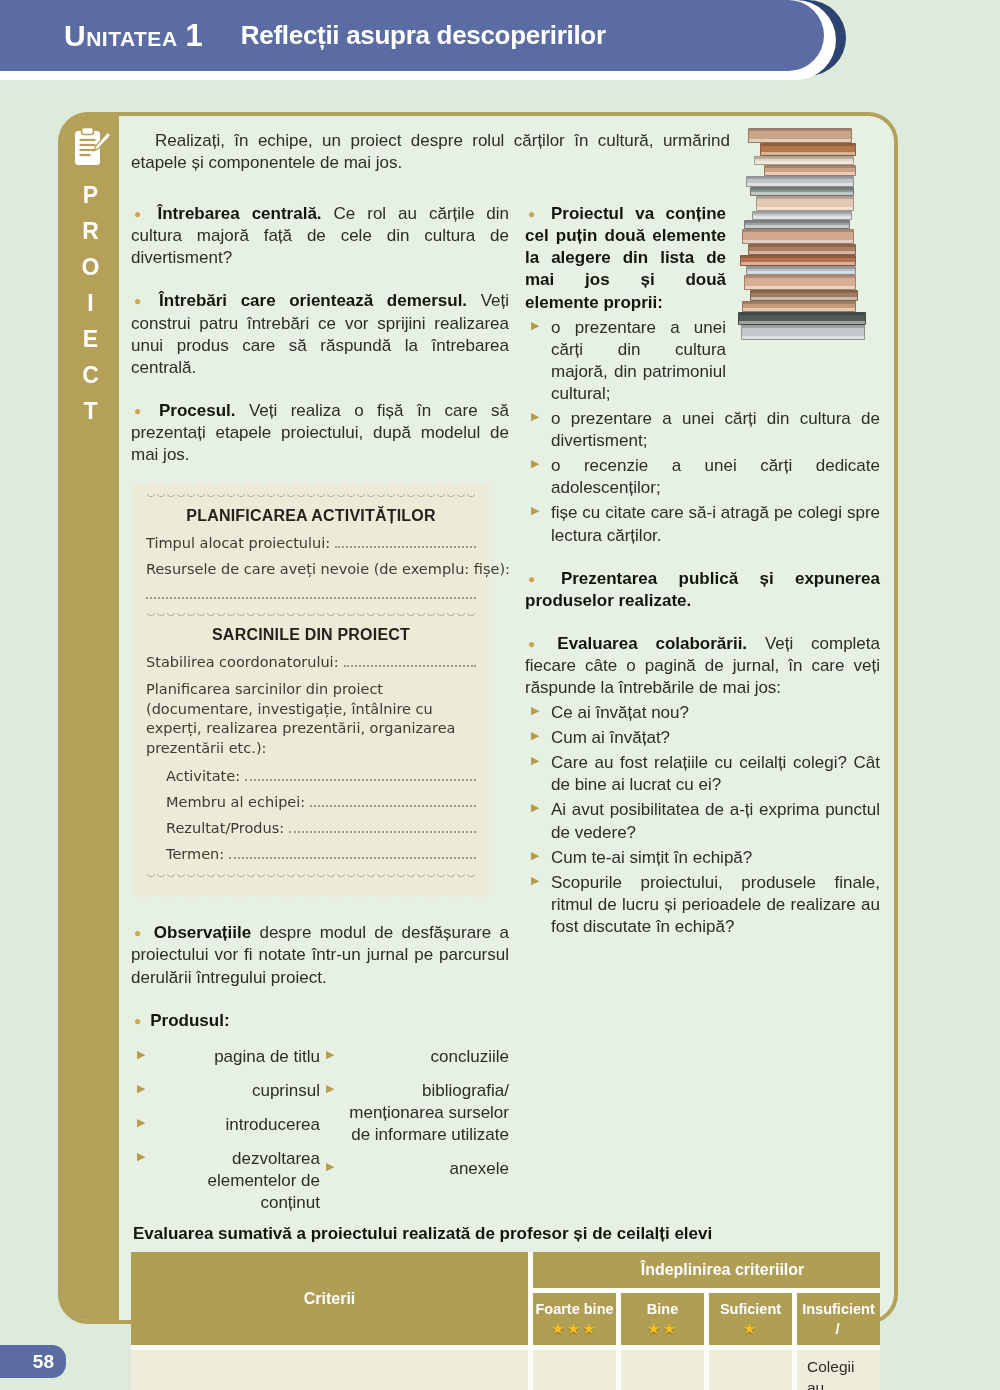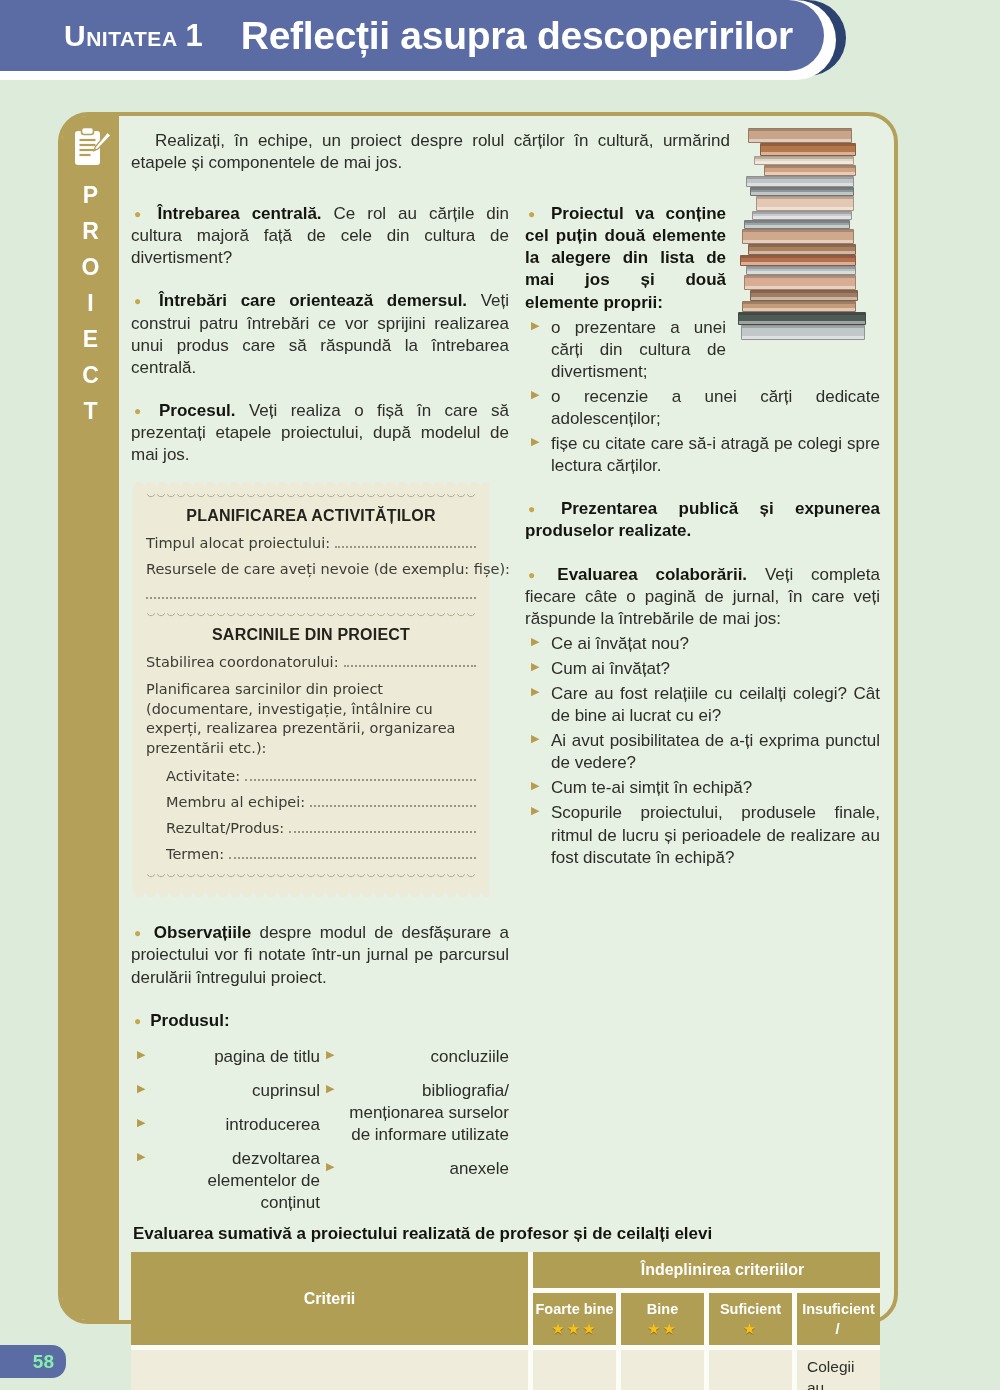--- a/index.html
+++ b/index.html
@@ -13,21 +13,21 @@
   }
 
   
   .header { position:relative; height:70px; width:100%; }
   .header-navy  { position:absolute; left:0; top:0; width:846px; height:76px; background:#2c4270; border-radius:0 38px 38px 0; }
   .header-white { position:absolute; left:0; top:0; width:836px; height:80px; background:#ffffff; border-radius:0 40px 40px 0; }
   .header-blue  { position:absolute; left:0; top:0; width:824px; height:71px; background:#5b6ca4; border-radius:0 36px 36px 0;
                   display:flex; align-items:center; padding-left:64px; color:#fff; }
   .unit-word { font-variant:small-caps; font-weight:bold; font-size:30px; letter-spacing:0.5px; }
   .unit-num  { font-weight:bold; font-size:31px; margin-left:8px; }
-  .unit-title{ font-weight:bold; font-size:39px; margin-left:38px; letter-spacing:-0.3px; }
+  .unit-title{ font-weight:bold; font-size:26px; margin-left:38px; letter-spacing:-0.3px; }
 
   
   .box {
     position:absolute; left:58px; top:112px; width:840px; height:1212px;
     border:4px solid #b5a05a; border-radius:30px; background:#e7f1e3;
   }
   .strip {
     position:absolute; left:0; top:0; bottom:0; width:57px;
     background:#b5a05a; border-radius:24px 0 0 24px;
     display:flex; flex-direction:column; align-items:center;
@@ -95,21 +95,21 @@
   .stars { font-family:"DejaVu Sans", sans-serif; color:#f3c01e; font-size:15px; letter-spacing:2px; margin-top:3px; text-shadow:0 1px 1px #8a6d1d; }
   .stars.slash { color:#ffffff; text-shadow:none; font-family:"Liberation Sans", sans-serif; font-weight:bold; }
   .c-cell { background:#efecdb; font-size:15.5px; line-height:1.32; padding:7px 12px 8px 10px; color:#2f2f28; }
   .r-cell { background:#efecdb; }
 
   
   .page-badge {
     position:absolute; left:0; top:1345px; width:66px; height:33px;
     background:#5b6ca4; border-radius:0 14px 14px 0;
     display:flex; align-items:center; justify-content:flex-end; padding-right:12px;
-    color:#86efac; font-weight:bold; font-size:19px;
+    color:#ffffff; font-weight:bold; font-size:19px;
   }
 </style>
 </head>
 <body>
 
 <div class="header">
   <div class="header-navy"></div>
   <div class="header-white"></div>
   <div class="header-blue">
     <span class="unit-word">Unitatea</span>
@@ -250,20 +250,21 @@
             <div style="width:114px;height:11px;background:#c59b79;margin-left:4px"></div>
             <div style="width:128px;height:13px;background:#4e5a55;margin-left:0"></div>
             <div style="width:124px;height:15px;background:#c2c8ca;margin-left:3px"></div>
           </div>
         </div>
 
         <p class="bullet">
           <span class="dot">●</span><b>Proiectul va conține cel puțin două elemente la alegere din lista de mai jos și două elemente proprii:</b>
         </p>
         <ul class="arrows">
+          <li>o prezentare a unei cărți din cultura majoră, din patrimoniul cultural;</li>
           <li>o prezentare a unei cărți din cultura de divertisment;</li>
           <li>o recenzie a unei cărți dedicate adolescenților;</li>
           <li>fișe cu citate care să-i atragă pe colegi spre lectura cărților.</li>
         </ul>
 
         <p class="bullet">
           <span class="dot">●</span><b>Prezentarea publică și expunerea produselor realizate.</b>
         </p>
 
         <p class="bullet">

